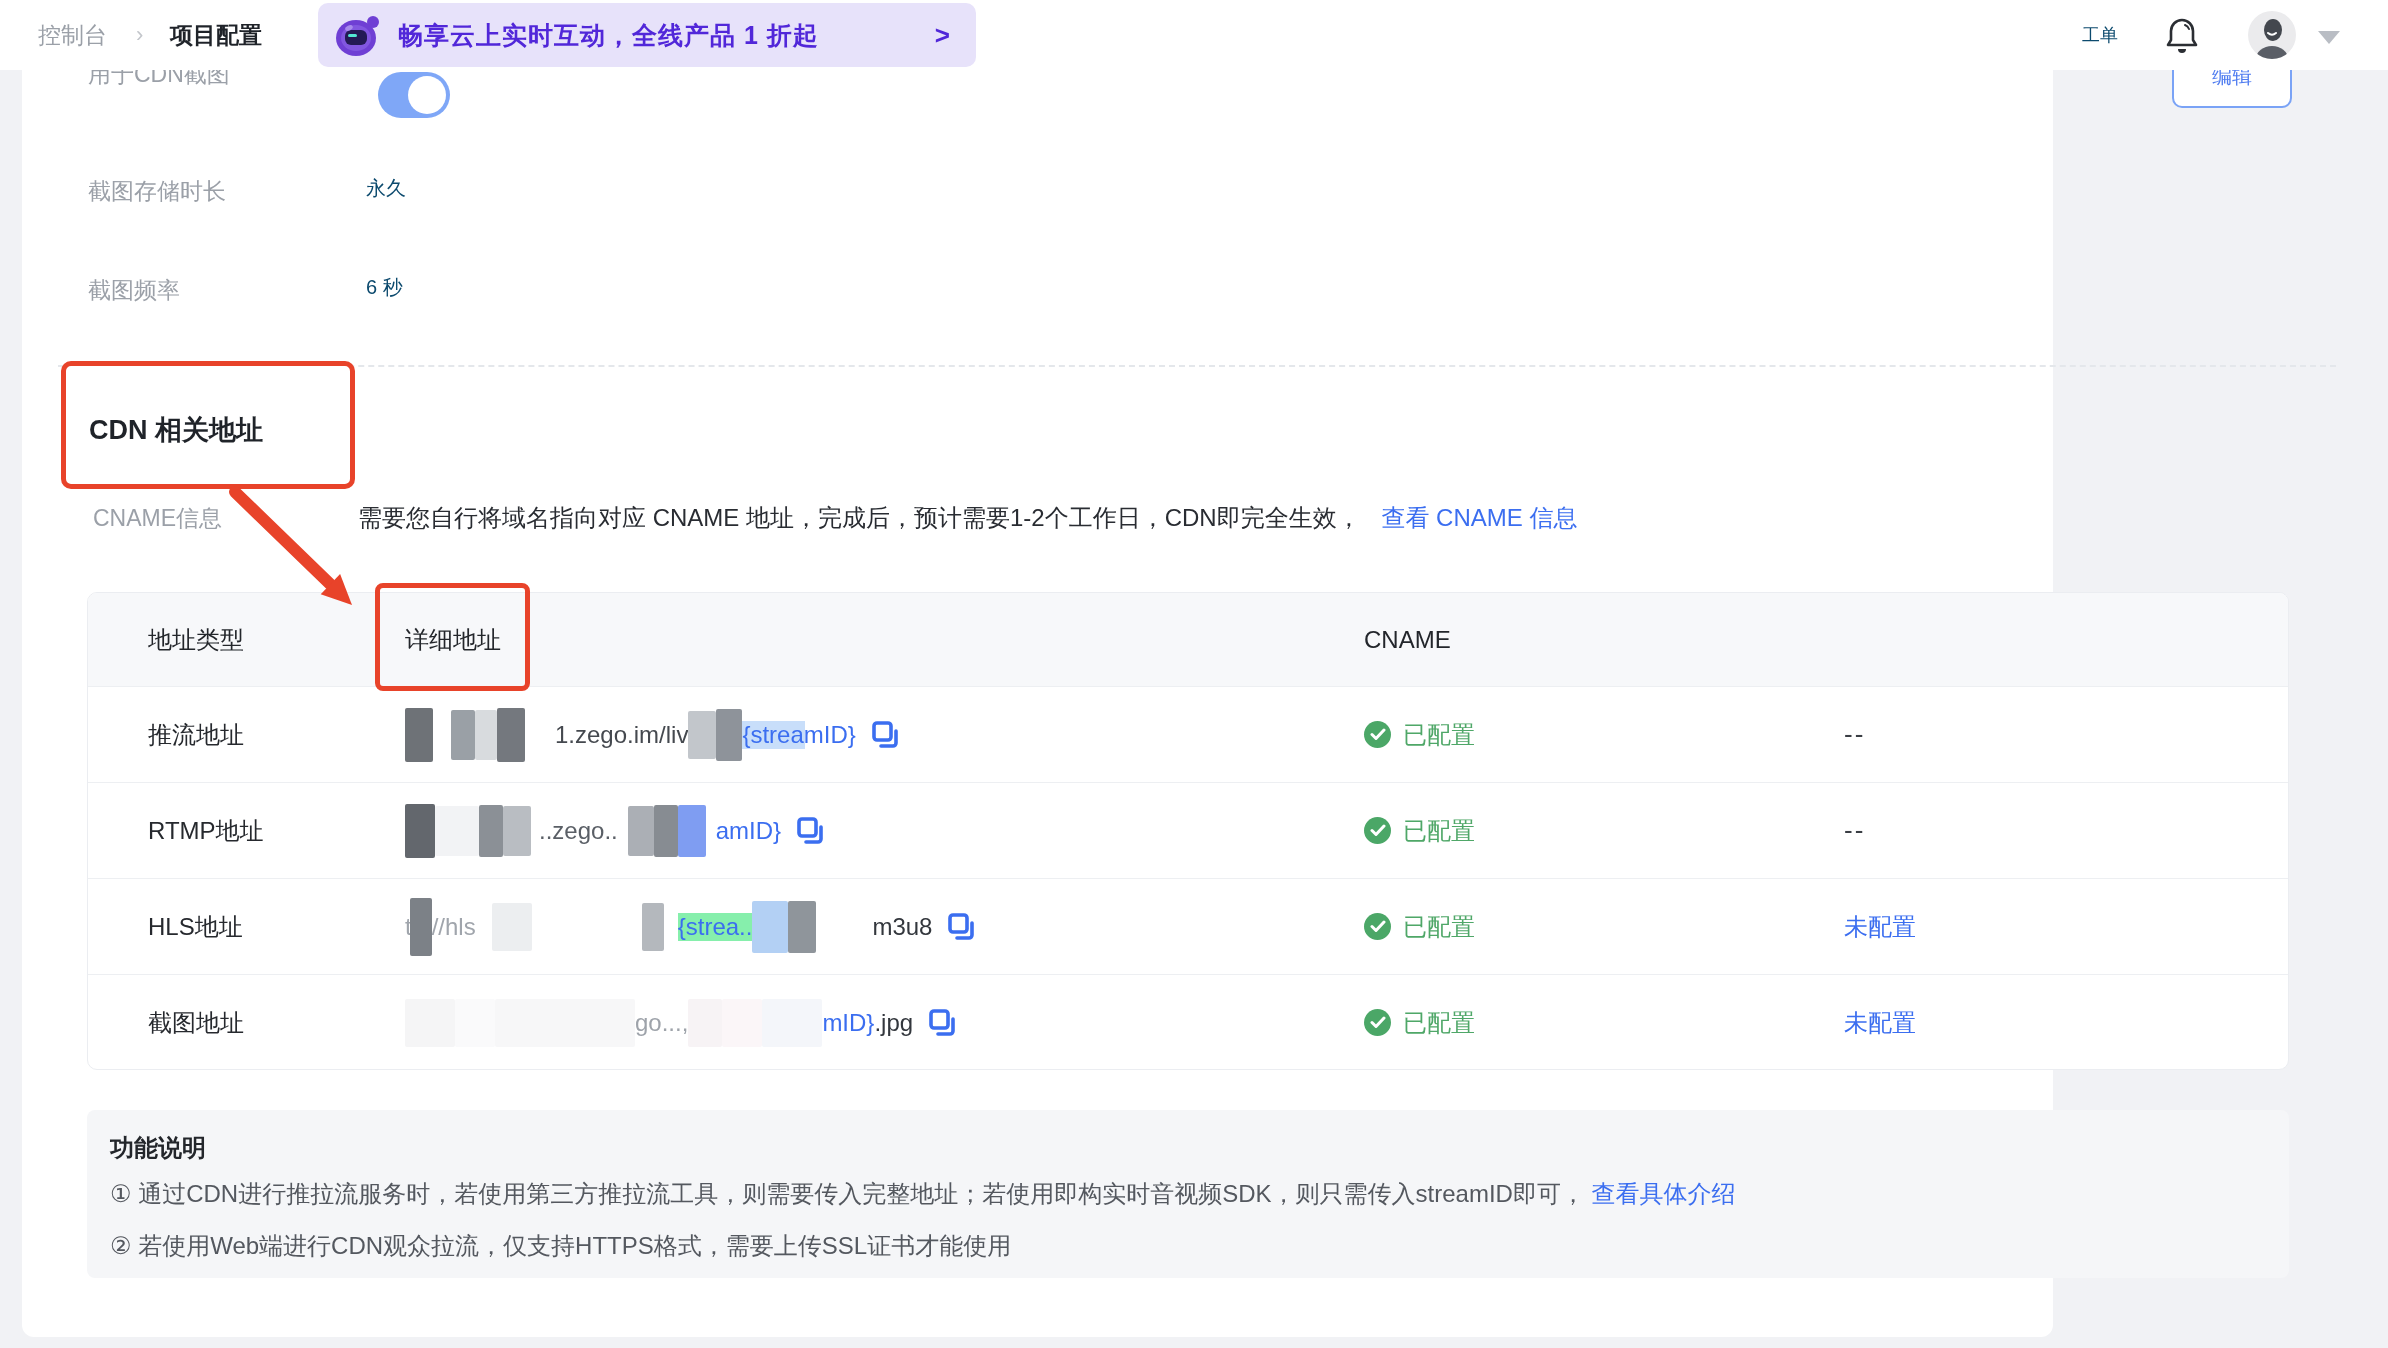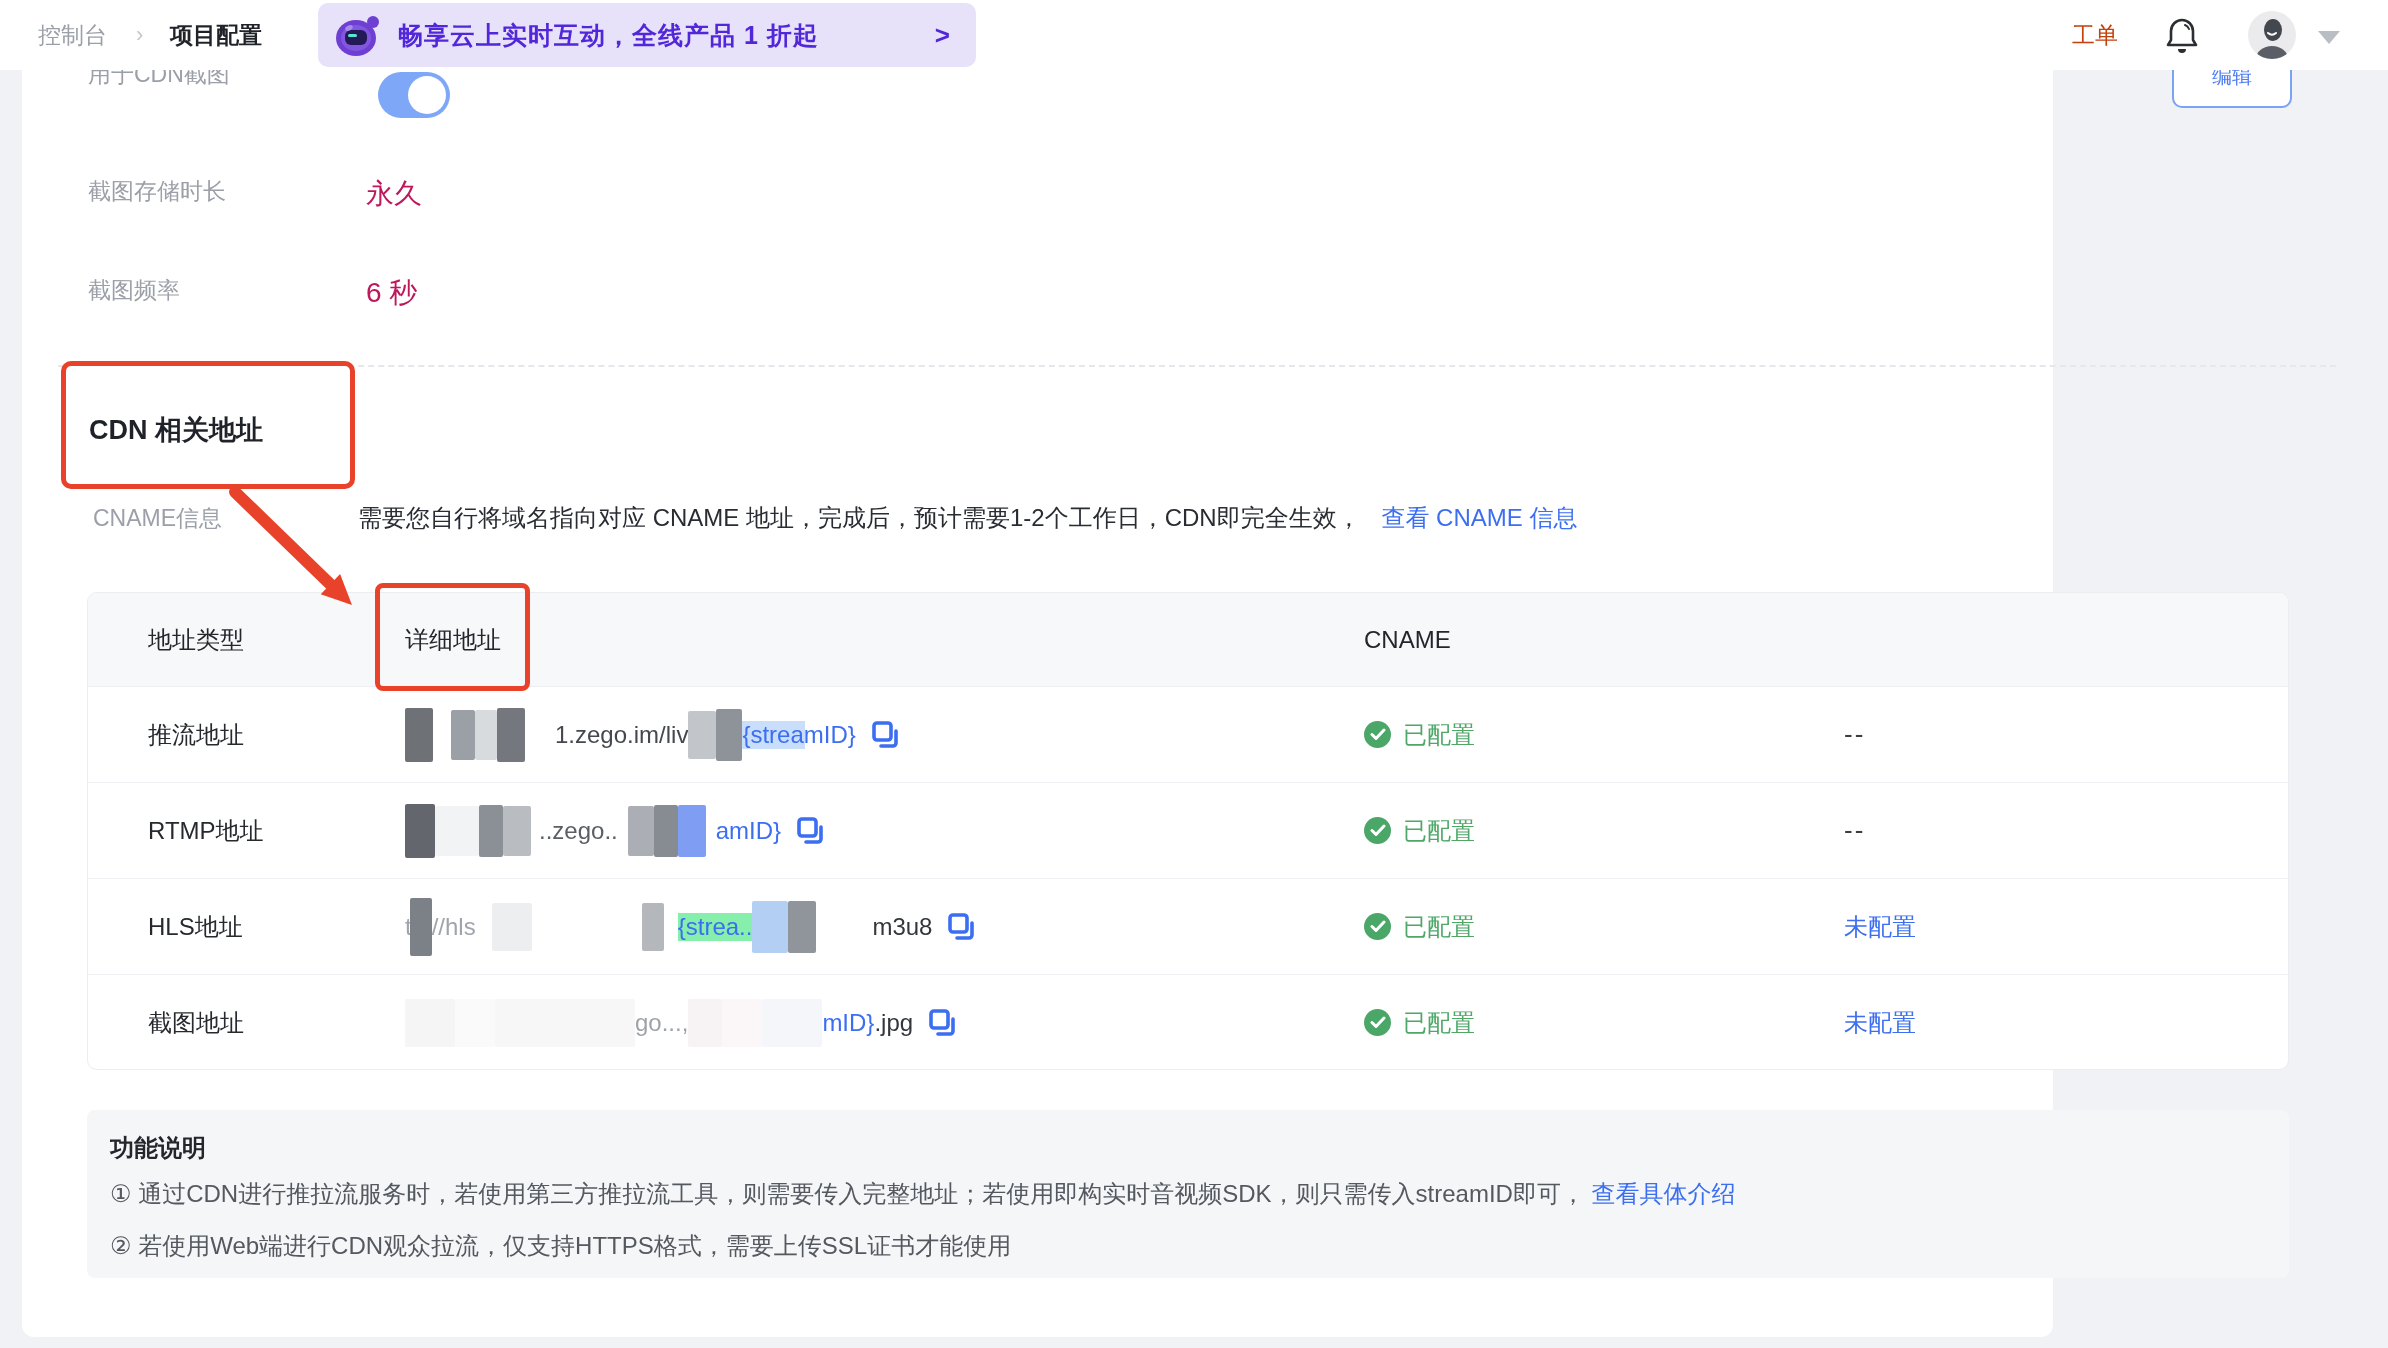--- a/index.html
+++ b/index.html
@@ -12,33 +12,33 @@
   .crumb { position:absolute; top:0; height:70px; line-height:70px; font-size:23px; }
   .crumb-root { left:38px; color:#9BA0A8; }
   .crumb-sep { left:136px; color:#C3C6CB; font-size:22px; }
   .crumb-cur { left:170px; color:#1F2329; font-weight:700; }
   #promo-banner { position:absolute; left:318px; top:3px; width:658px; height:64px;
     background:#E7E2FA; border-radius:10px; cursor:pointer; }
   #promo-banner .txt { position:absolute; left:80px; top:0; height:64px; line-height:64px;
     font-size:25px; font-weight:700; color:#5127D9; letter-spacing:1px; }
   #promo-banner .arrow { position:absolute; right:26px; top:0; height:64px; line-height:64px;
     font-size:26px; font-weight:700; color:#5127D9; }
-  #ticket-link { position:absolute; right:270px; top:0; height:70px; line-height:70px; font-size:23px; color:#c2410c; cursor:pointer; }
+  #ticket-link { position:absolute; right:270px; top:0; height:70px; line-height:70px; font-size:18px; color:#0c4a6e; cursor:pointer; }
   #bell { position:absolute; right:188px; top:17px; width:36px; height:38px; cursor:pointer; }
   #avatar { position:absolute; right:92px; top:11px; width:48px; height:48px; border-radius:50%;
     background:#EBEBED; overflow:hidden; cursor:pointer; }
   #caret { position:absolute; right:48px; top:31px; width:0; height:0;
     border-left:11px solid transparent; border-right:11px solid transparent; border-top:13px solid #B9BDC4; cursor:pointer; }
 
   
   #card { position:absolute; left:22px; top:0; width:2031px; height:1337px; background:#FFFFFF;
     border-radius:0 0 12px 12px; z-index:1; }
 
   .field-label { font-size:23px; color:#9BA0A8; }
-  .field-value { font-size:28px; color:#be185d; }
+  .field-value { font-size:20px; color:#0c4a6e; }
 
   #toggle { left:356px; top:72px; width:72px; height:46px; border-radius:23px; background:#7FA7F7; cursor:pointer; }
   #toggle .knob { position:absolute; right:4px; top:4px; width:38px; height:38px; border-radius:50%; background:#FFFFFF; }
 
   #edit-btn { left:2150px; top:44px; width:120px; height:64px; border:2px solid #7AA3F6; border-radius:10px;
     color:#4F7CF0; font-size:20px; text-align:center; line-height:60px; background:#FFFFFF; cursor:pointer; }
 
   #dashed-divider { left:36px; top:365px; width:2278px; border-top:2px dashed #E4E7EB; }
 
   .red-annotation { border:5px solid #E8432A; z-index:4; }

